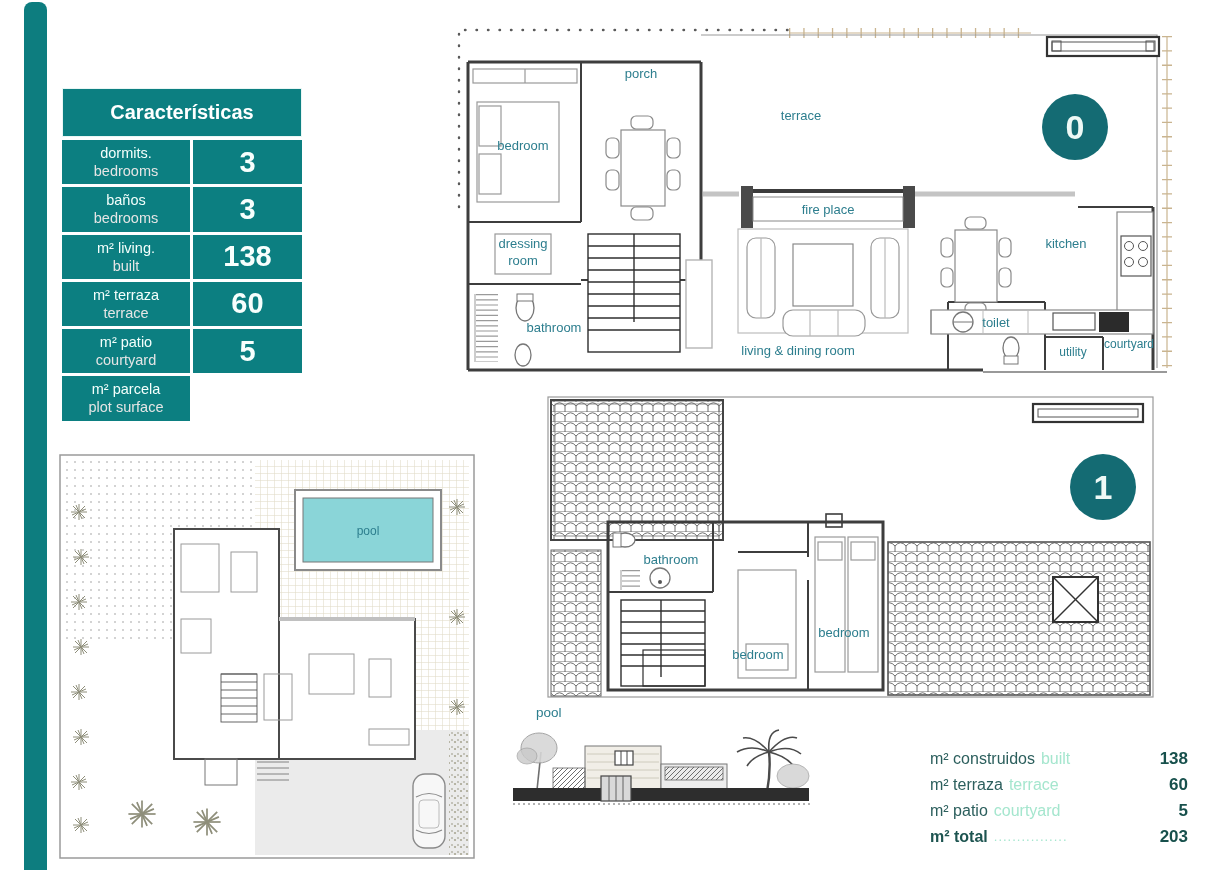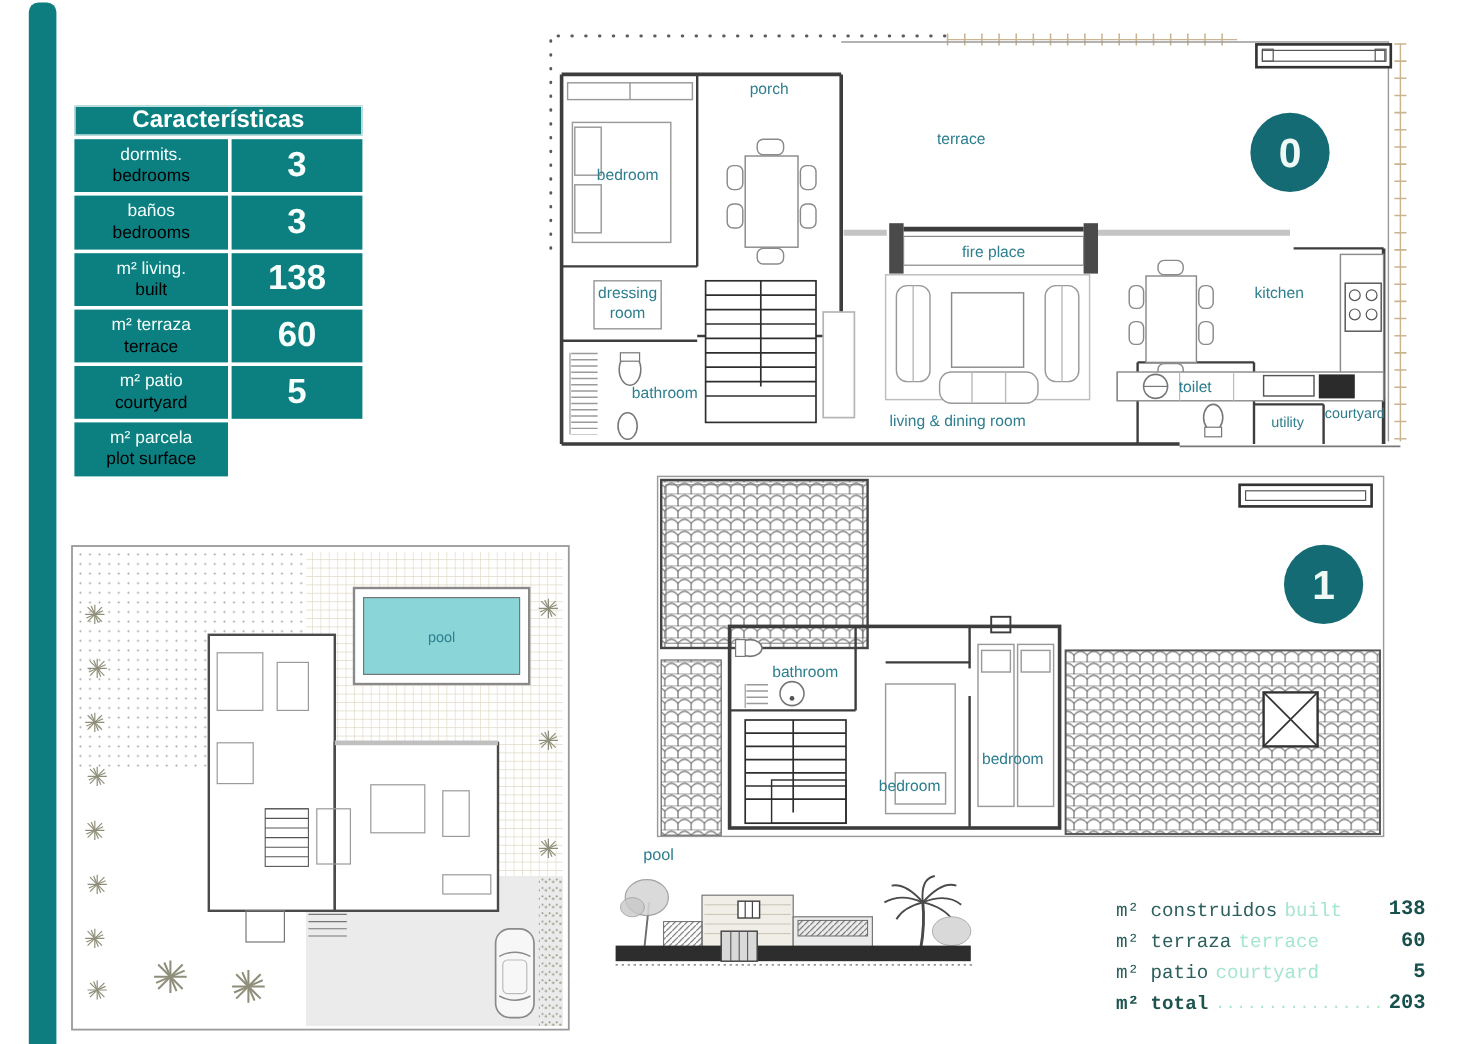--- a/index.html
+++ b/index.html
@@ -5,39 +5,39 @@
   html,body{margin:0;padding:0;background:#fff;}
   body{font-family:"Liberation Sans", sans-serif;}
   #stage{position:relative;width:1220px;height:870px;background:#ffffff;overflow:hidden;}
 
   
   .leftbar{position:absolute;left:24px;top:2px;width:23px;height:868px;background:#0d7d7f;border-radius:8px 8px 0 0;}
 
   
   .chtable{position:absolute;left:62px;top:88px;width:240px;}
   .ch-header{background:#0c7f81;color:#ffffff;font-weight:bold;font-size:20px;text-align:center;
-             padding:0 0;border:1px solid #e9f6f4;}
+             padding:12px 0;border:1px solid #e9f6f4;}
   .t-row{display:flex;margin-top:3px;}
   .t-label{background:#0c7f81;width:124px;display:flex;flex-direction:column;justify-content:space-between;
            align-items:center;padding:4px 2px;line-height:1.25;}
   .t-label .es{color:#f4fffc;font-size:14.5px;}
-  .t-label .en{color:#000000;font-size:14.5px;}
+  .t-label .en{color:#e5e5e5;font-size:14.5px;}
   .t-value{background:#0c7f81;flex:1;margin-left:3px;display:flex;align-items:center;justify-content:center;
            color:#f7fffd;font-size:29px;font-weight:bold;}
 
   
   .plan0{position:absolute;left:453px;top:22px;}
   .plan1{position:absolute;left:543px;top:392px;}
   .siteplan{position:absolute;left:57px;top:452px;}
   .elevation{position:absolute;left:505px;top:726px;}
   .pool-caption{position:absolute;left:536px;top:705px;color:#2d7e8e;font-size:13.5px;}
 
   
   .summary{position:absolute;left:930px;top:746px;width:258px;font-size:16px;}
-  .s-row{display:flex;align-items:flex-end;line-height:26px;white-space:nowrap;font-family:Liberation Mono, monospace;}
+  .s-row{display:flex;align-items:flex-end;line-height:26px;white-space:nowrap;}
   .s-es{color:#2c5f5d;}
   .s-en{color:#a5e6ce;margin-left:6px;}
   .s-val{margin-left:auto;color:#17504c;font-weight:bold;font-size:17px;}
   .s-row.total .s-es{font-weight:bold;color:#1d5450;}
   .s-row.total .s-en{letter-spacing:1px;font-size:13px;color:#a5e6ce;}
 
   svg text{font-family:"Liberation Sans", sans-serif;}
   .rlabel{fill:#2d7e8e;font-size:13px;}
   .rlabel-sm{fill:#2d7e8e;font-size:12px;}
   .badge-num{fill:#eef9f6;font-size:34px;font-weight:bold;text-anchor:middle;}

